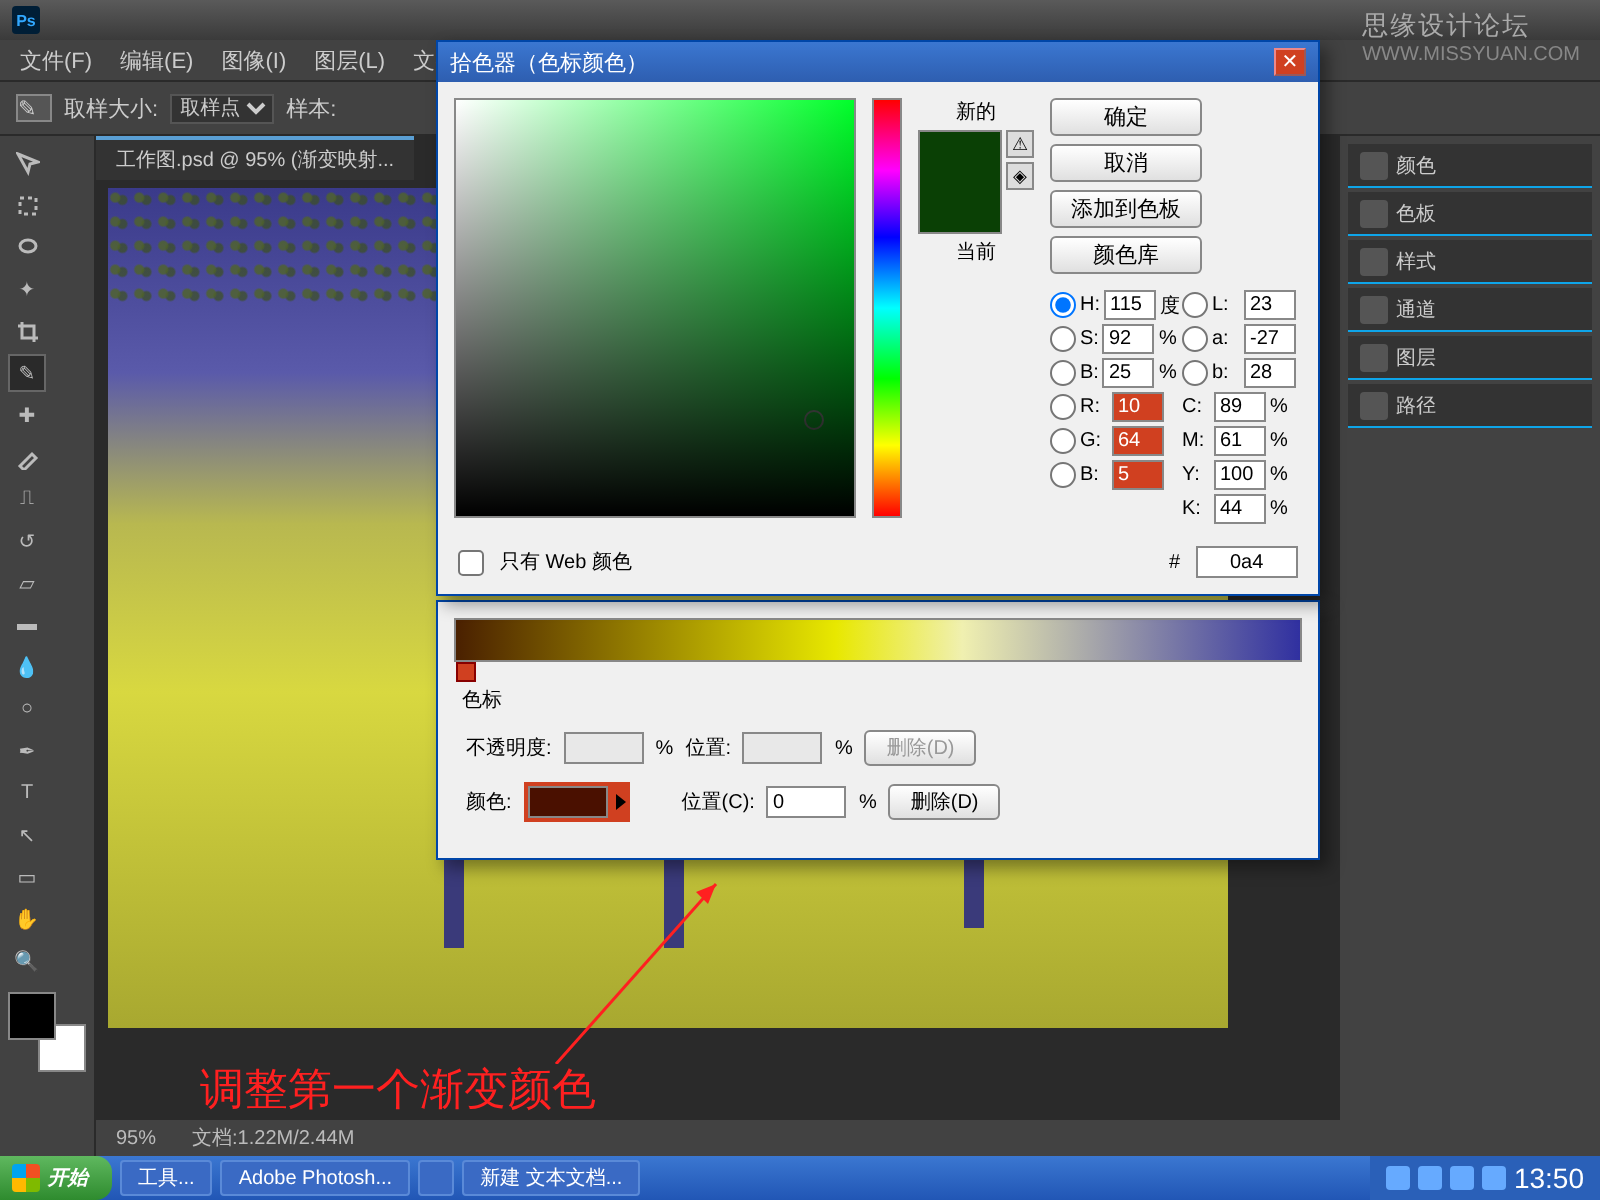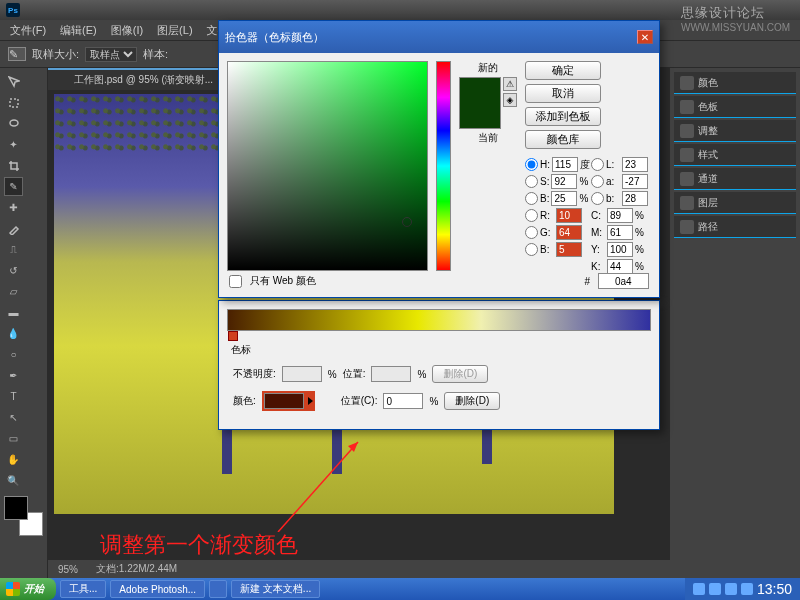--- a/index.html
+++ b/index.html
@@ -18,36 +18,36 @@
 .ps-workspace { position: absolute; top: 68px; left: 0; right: 0; bottom: 22px; display: flex; }
 .ps-toolbar { width: 48px; background: #424242; border-right: 1px solid #2a2a2a; display: flex; flex-wrap: wrap; padding: 4px; gap: 2px; align-content: flex-start; }
 .tool { width: 19px; height: 19px; background: #424242; border: 1px solid transparent; display: flex; align-items: center; justify-content: center; color: #bbb; font-size: 10px; }
 .tool.active { background: #2a2a2a; border-color: #666; }
 .tool svg { width: 12px; height: 12px; stroke: #bbb; fill: none; stroke-width: 1.5; }
 .fgbg { width: 40px; height: 40px; position: relative; margin-top: 4px; }
 .fgbg .fg { position: absolute; width: 24px; height: 24px; background: #000; border: 1px solid #888; top: 0; left: 0; z-index: 2; }
 .fgbg .bg { position: absolute; width: 24px; height: 24px; background: #fff; border: 1px solid #888; bottom: 0; right: 0; }
 
 .ps-canvas-area { flex: 1; background: #2a2a2a; position: relative; overflow: hidden; }
-.doc-tab { height: 22px; background: #333; color: #ccc; display: inline-flex; align-items: center; padding: 0 26px; font-size: 10px; border-top: 2px solid #5a9fd4; }
+.doc-tab { height: 22px; background: #333; color: #ccc; display: inline-flex; align-items: center; padding: 0 10px; font-size: 10px; border-top: 2px solid #5a9fd4; }
 .canvas { position: absolute; top: 26px; left: 6px; width: 560px; height: 420px; background: linear-gradient(180deg, #3a3a8a 0%, #5a5aaa 22%, #b8b850 40%, #d8d840 60%, #a8a830 100%); overflow: hidden; }
 .canvas::before { content: ""; position: absolute; top: 0; left: 0; right: 0; height: 60px; background: radial-gradient(circle at 30% 40%, rgba(80,100,40,0.8) 2px, transparent 3px), radial-gradient(circle at 60% 50%, rgba(60,80,30,0.7) 2px, transparent 3px); background-size: 12px 12px; }
 .canvas::after { content: ""; position: absolute; bottom: 40px; left: 30%; width: 10px; height: 90px; background: #3a3a7a; box-shadow: 110px 0 0 #3a3a7a, 260px -10px 0 #3a3a7a; }
 .canvas-status { position: absolute; bottom: 0; left: 0; right: 0; height: 18px; background: #424242; color: #bbb; display: flex; align-items: center; gap: 18px; padding: 0 10px; font-size: 10px; }
 
 .ps-panels { width: 130px; background: #424242; display: flex; flex-direction: column; gap: 2px; padding: 4px; }
 .panel-tab { height: 22px; background: #333; color: #ccc; display: flex; align-items: center; padding: 0 6px; gap: 4px; font-size: 10px; border-bottom: 1px solid #0ea5e9; }
 .panel-tab .ico { width: 14px; height: 14px; background: #555; border-radius: 2px; }
 
 .watermark { position: absolute; top: 4px; right: 10px; color: #888; font-size: 10px; }
 .watermark .big { font-size: 13px; color: #aaa; letter-spacing: 1px; }
 
 
 .colorpicker { position: absolute; top: 20px; left: 218px; width: 442px; height: 278px; background: #f0f0f0; border: 1px solid #0046a8; box-shadow: 4px 4px 8px rgba(0,0,0,0.4); z-index: 50; }
-.cp-title { height: 20px; background: linear-gradient(#3b77d1,#2e5eb0); color: #fff; display: flex; align-items: center; padding: 16px 6px; font-size: 11px; justify-content: space-between; }
+.cp-title { height: 20px; background: linear-gradient(#3b77d1,#2e5eb0); color: #fff; display: flex; align-items: center; padding: 4px 6px; font-size: 11px; justify-content: space-between; }
 .cp-close { width: 16px; height: 14px; background: #d04020; color: #fff; display: flex; align-items: center; justify-content: center; font-size: 10px; border: 1px outset #e88; }
 .cp-body { display: flex; padding: 8px; gap: 8px; height: calc(100% - 20px); }
 .cp-field { width: 210px; height: 210px; background: linear-gradient(to right, #fff, #00ff2a); position: relative; border: 1px solid #888; }
 .cp-field::after { content: ""; position: absolute; inset: 0; background: linear-gradient(to bottom, transparent, #000); }
 .cp-cursor { position: absolute; width: 10px; height: 10px; border: 1px solid #ccc; border-radius: 50%; left: 90%; top: 77%; transform: translate(-50%,-50%); }
 .cp-hue { width: 16px; height: 210px; background: linear-gradient(to bottom, #f00 0%, #f0f 17%, #00f 33%, #0ff 50%, #0f0 67%, #ff0 83%, #f00 100%); border: 1px solid #888; }
 .cp-preview { display: flex; flex-direction: column; align-items: center; gap: 2px; }
 .cp-preview .lbl { font-size: 10px; }
 .cp-swatch { width: 42px; height: 52px; border: 1px solid #888; display: flex; flex-direction: column; }
 .cp-swatch .new { flex: 1; background: #0a4005; }
@@ -189,24 +189,20 @@
       <div class="panel-tab">
           <span class="ico"></span>
           <span>颜色</span>
         </div>
       <div class="panel-tab">
           <span class="ico"></span>
           <span>色板</span>
         </div>
       <div class="panel-tab">
           <span class="ico"></span>
-          <span>调整</span>
-        </div>
-      <div class="panel-tab">
-          <span class="ico"></span>
           <span>样式</span>
         </div>
       <div class="panel-tab">
           <span class="ico"></span>
           <span>通道</span>
         </div>
       <div class="panel-tab">
           <span class="ico"></span>
           <span>图层</span>
         </div>

